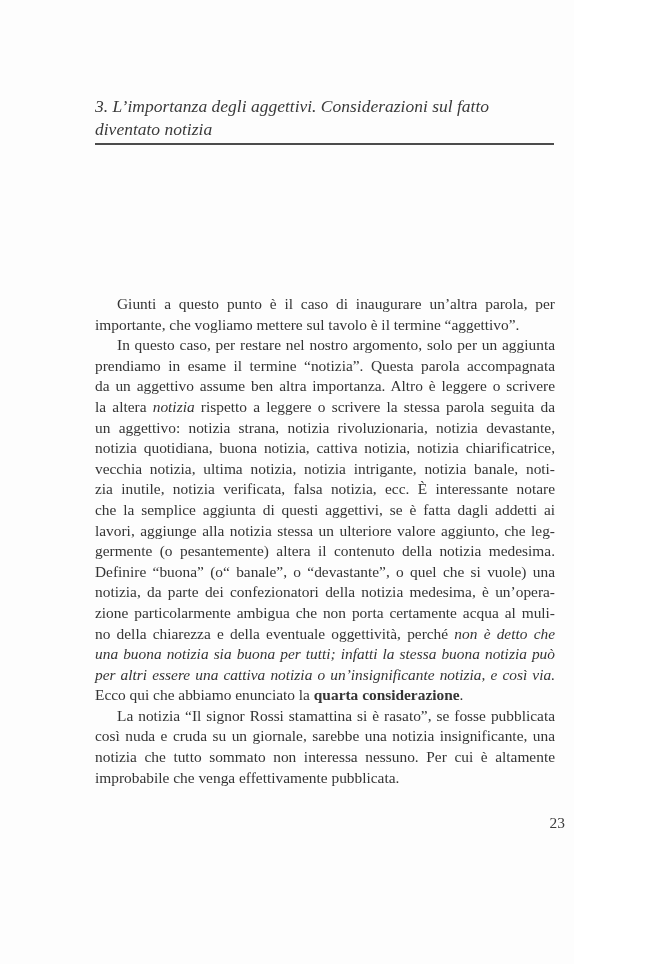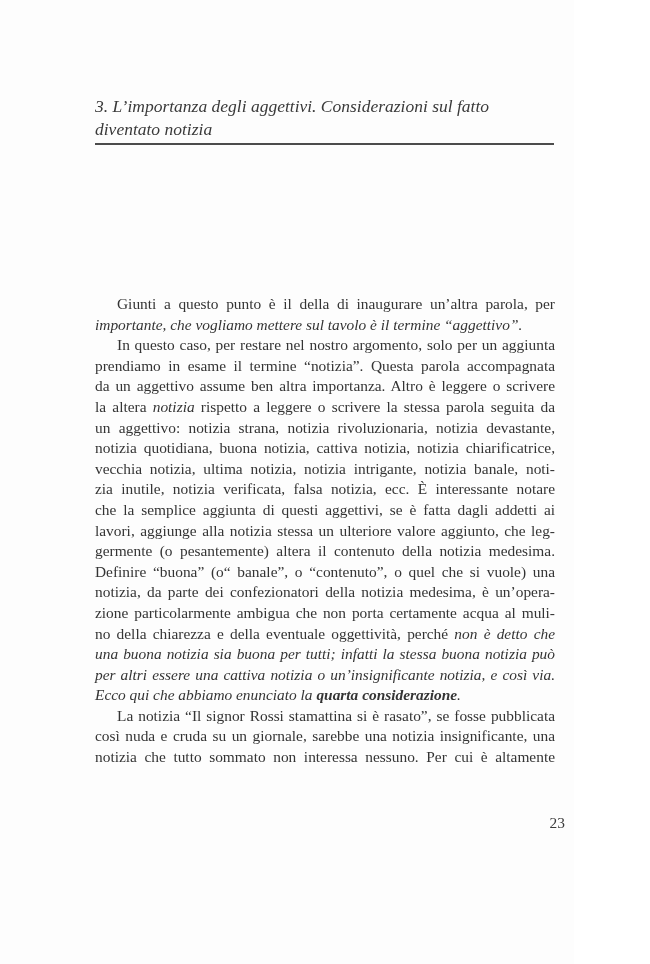--- a/index.html
+++ b/index.html
@@ -35,21 +35,21 @@
     left: 95px;
     top: 294px;
     width: 460px;
     font-size: 15.4px;
     line-height: 20.6px;
   }
   .line {
     text-align: justify;
     text-align-last: justify;
   }
-  .line.last { text-align-last: left; font-style: italic; }
+  .line.last { text-align-last: left; }
   .line.indent { text-indent: 22px; }
   .it { font-style: italic; margin-top: 10px; }
   .bd { font-weight: bold; }
   .page-number {
     position: absolute;
     left: 105px;
     top: 814px;
     width: 460px;
     text-align: right;
     font-size: 15.4px;
@@ -62,40 +62,41 @@
 <div class="page">
 
   <div class="heading">
     <div>3. L’importanza degli aggettivi. Considerazioni sul fatto</div>
     <div>diventato notizia</div>
   </div>
 
   <div class="heading-rule"></div>
 
   <div class="text-body">
-      <div class="line indent"><span>Giunti a questo punto è il della di inaugurare un’altra parola, per</span></div>
+      <div class="line indent"><span>Giunti a questo punto è il caso di inaugurare un’altra parola, per</span></div>
       <div class="line last"><span>importante, che vogliamo mettere sul tavolo è il termine “aggettivo”.</span></div>
       <div class="line indent"><span>In questo caso, per restare nel nostro argomento, solo per un aggiunta</span></div>
       <div class="line"><span>prendiamo in esame il termine “notizia”. Questa parola accompagnata</span></div>
       <div class="line"><span>da un aggettivo assume ben altra importanza. Altro è leggere o scrivere</span></div>
       <div class="line"><span>la altera </span><span class="it">notizia</span><span> rispetto a leggere o scrivere la stessa parola seguita da</span></div>
       <div class="line"><span>un aggettivo: notizia strana, notizia rivoluzionaria, notizia devastante,</span></div>
       <div class="line"><span>notizia quotidiana, buona notizia, cattiva notizia, notizia chiarificatrice,</span></div>
       <div class="line"><span>vecchia notizia, ultima notizia, notizia intrigante, notizia banale, noti-</span></div>
       <div class="line"><span>zia inutile, notizia verificata, falsa notizia, ecc. È interessante notare</span></div>
       <div class="line"><span>che la semplice aggiunta di questi aggettivi, se è fatta dagli addetti ai</span></div>
       <div class="line"><span>lavori, aggiunge alla notizia stessa un ulteriore valore aggiunto, che leg-</span></div>
       <div class="line"><span>germente (o pesantemente) altera il contenuto della notizia medesima.</span></div>
-      <div class="line"><span>Definire “buona” (o“ banale”, o “contenuto”, o quel che si vuole) una</span></div>
+      <div class="line"><span>Definire “buona” (o“ banale”, o “devastante”, o quel che si vuole) una</span></div>
       <div class="line"><span>notizia, da parte dei confezionatori della notizia medesima, è un’opera-</span></div>
       <div class="line"><span>zione particolarmente ambigua che non porta certamente acqua al muli-</span></div>
       <div class="line"><span>no della chiarezza e della eventuale oggettività, perché </span><span class="it">non è detto che</span></div>
       <div class="line"><span class="it">una buona notizia sia buona per tutti; infatti la stessa buona notizia può</span></div>
       <div class="line"><span class="it">per altri essere una cattiva notizia o un’insignificante notizia, e così via.</span></div>
       <div class="line last"><span>Ecco qui che abbiamo enunciato la </span><span class="bd">quarta considerazione</span><span>.</span></div>
       <div class="line indent"><span>La notizia “Il signor Rossi stamattina si è rasato”, se fosse pubblicata</span></div>
       <div class="line"><span>così nuda e cruda su un giornale, sarebbe una notizia insignificante, una</span></div>
       <div class="line"><span>notizia che tutto sommato non interessa nessuno. Per cui è altamente</span></div>
+      <div class="line last"><span>improbabile che venga effettivamente pubblicata.</span></div>
     </div>
 
   <div class="page-number">23</div>
 
 </div>
 
 </body></html>

